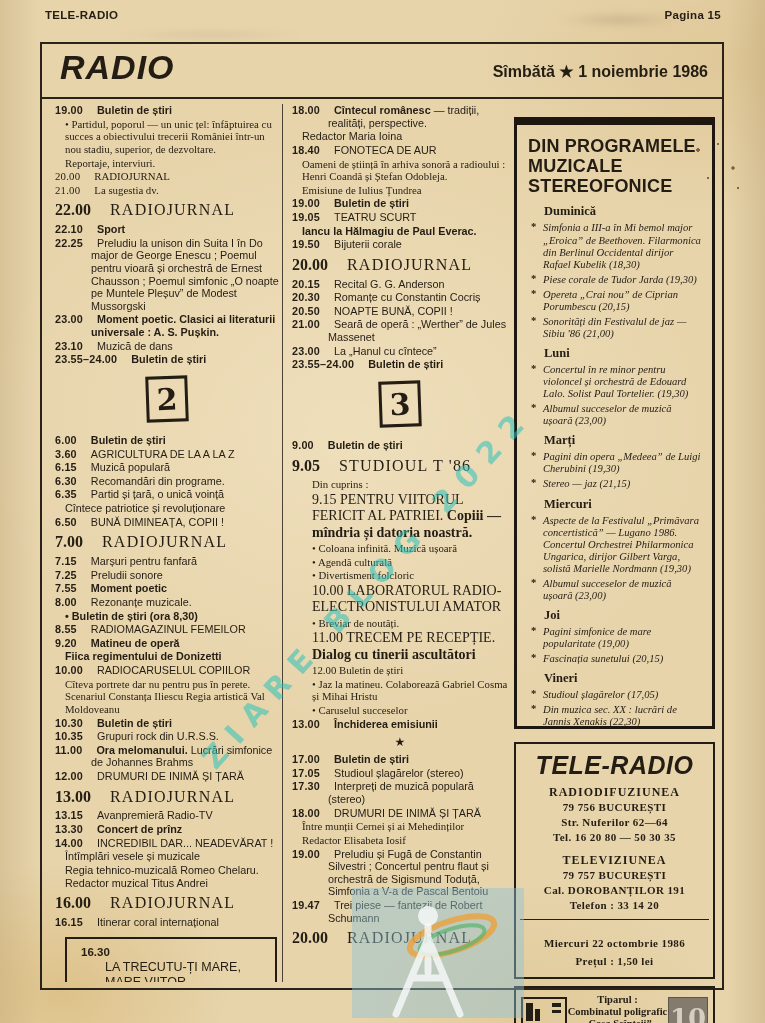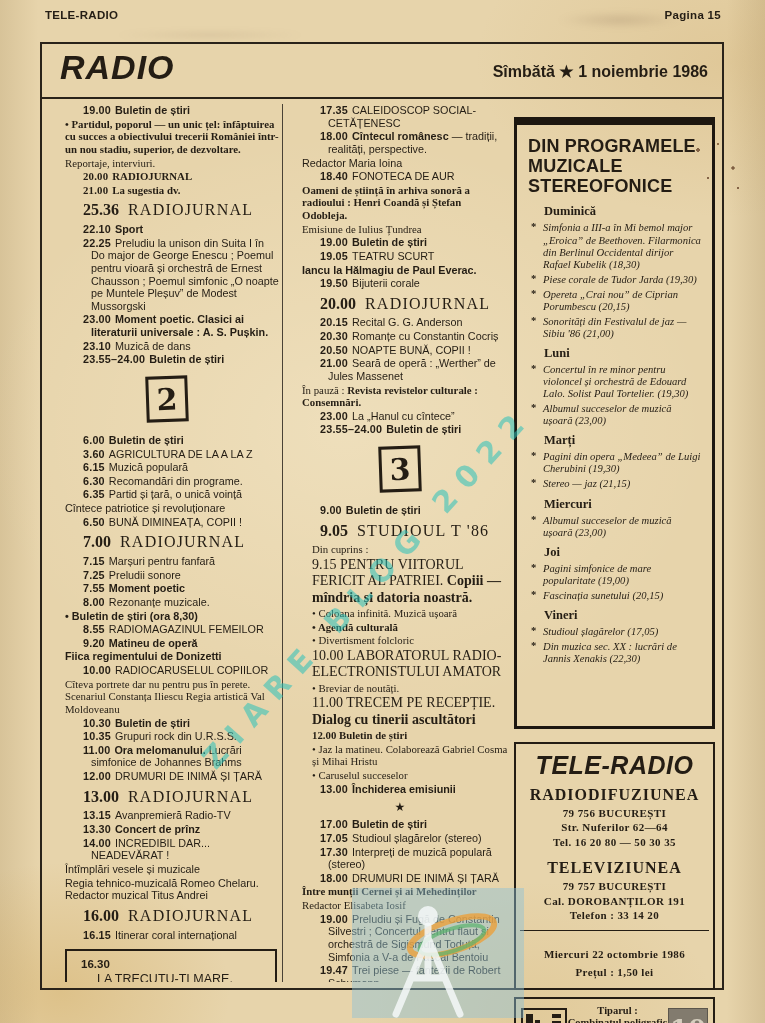--- a/index.html
+++ b/index.html
@@ -22,54 +22,54 @@
   .masthead-title{left:18px;top:6px;font:bold italic 34px/1 "Liberation Sans",sans-serif;letter-spacing:1px;}
   .masthead-date{right:14px;top:20px;font:bold 16px/1 "Liberation Sans",sans-serif;}
   .mastrule{left:0;right:0;top:53px;border-top:2px solid #2a231a;height:0;}
   .coldiv{left:240px;top:60px;bottom:6px;border-left:1.5px solid #4a4236;width:0;}
   .col{top:60px;height:878px;overflow:hidden;}
   .col1{left:13px;width:224px;}
   .col2{left:250px;width:216px;}
   
   .row{padding-left:36px;text-indent:-36px;margin:0 0 1px 0;
        font:10.8px/1.17 "Liberation Sans",sans-serif;color:#241d14;}
-  .row .t{font-weight:bold;padding-right:4px;letter-spacing:.2px;margin-left:28px;}
+  .row .t{font-weight:bold;padding-right:14px;letter-spacing:.2px;}
   .row .b,.row .xb{font-weight:bold;}
   .bs .x{font-weight:bold;}
   .sr{font-family:"Liberation Serif",serif;}
   .sb{font-family:"Liberation Serif",serif;}
-  .sb .x,.sb .t{font-weight:bold;}
+  .sb .x,.sb .t{font-weight:normal;}
   .sh{font-family:"Liberation Serif",serif;font-size:14px;}
   .hl{font-family:"Liberation Serif",serif;font-size:16px;letter-spacing:1.2px;
       margin:5px 0 3px;padding-left:0;text-indent:0;}
   .hl .t{font-weight:bold;margin-right:5px;letter-spacing:0;}
   .row.noh{padding-left:10px;text-indent:0;}
   .row.noh.ind{padding-left:20px;}
   
   .badge{width:36px;height:40px;border:3px solid #241d14;margin:10px auto 12px;
     display:flex;align-items:center;justify-content:center;
     font:bold 30px "DejaVu Serif",serif;transform:rotate(-2deg);}
   .stardiv{text-align:center;font-size:12px;margin:5px 0 4px;}
   
   .progbox{border:2px solid #241d14;margin:8px 2px 10px 10px;padding:7px 18px 9px 14px;}
   .progbox .ptime{font:bold 11.5px "Liberation Sans",sans-serif;margin-bottom:2px;}
-  .progbox .ptit{font:12.5px/1.2 "Liberation Sans",sans-serif;margin-left:16px;}
+  .progbox .ptit{font:12.5px/1.2 "Liberation Sans",sans-serif;margin-left:24px;}
   
   .sidecol{left:472px;top:73px;width:201px;}
   .stereo{border:3px solid #1d1710;border-top:8px solid #1d1710;
     padding:9px 10px 8px 11px;height:612px;overflow:hidden;box-sizing:border-box;width:100%;}
   .stereo-title{font:bold 18px/1.12 "Liberation Sans",sans-serif;letter-spacing:.2px;margin:2px 0 8px;}
   .srow.day{font:bold 12.5px/1.2 "Liberation Serif",serif;margin:6px 16px 3px;}
   .srow.it{font:italic 10.6px/1.14 "Liberation Serif",serif;padding-left:15px;position:relative;margin-bottom:3px;}
   .srow.it::before{content:"*";position:absolute;left:3px;top:-1px;font-style:normal;font-weight:bold;}
   
   .trbox{border:2.5px solid #241d14;margin-top:13px;padding:7px 6px 8px;text-align:center;box-sizing:border-box;width:100%;}
   .tr-title{font:bold italic 25px/1 "Liberation Sans",sans-serif;letter-spacing:.5px;margin:2px 0 6px;}
   .trrow{font:bold 11px/1.35 "Liberation Serif",serif;letter-spacing:.4px;}
-  .trrow.trhead{font-size:16px;letter-spacing:1px;}
+  .trrow.trhead{font-size:12px;letter-spacing:1px;}
   .trrow.mt{margin-top:7px;}
   .trrow.divtop{border-top:1.5px solid #241d14;margin:7px -2px 0;padding-top:16px;}
   .trrow.price{margin-top:3px;}
   
   .tipbox{border:2px solid #241d14;margin-top:7px;height:64px;box-sizing:border-box;
     display:flex;align-items:center;padding:4px 5px;width:100%;}
   .tiptext{flex:1;text-align:center;font:bold 10.5px/1.15 "Liberation Serif",serif;}
   .pagenum{width:38px;height:40px;background:#827b6e;color:#d6cfbf;border:1px solid #5c564c;
     display:flex;align-items:center;justify-content:center;font:bold 26px "DejaVu Serif",serif;}
   .bookicon{width:46px;height:42px;flex:0 0 auto;}
@@ -108,21 +108,21 @@
   <div class="abs coldiv"></div>
 
   <div class="abs col col1">
     <div>
 
     <div class="row bs"><span class="t">19.00</span><span class="x">Buletin de știri</span></div>
         <div class="row sb noh"><span class="x">• Partidul, poporul — un unic țel: înfăptuirea cu succes a obiectivului trecerii României într-un nou stadiu, superior, de dezvoltare.</span></div>
         <div class="row sr noh"><span class="x">Reportaje, interviuri.</span></div>
         <div class="row sb"><span class="t">20.00</span><span class="x">RADIOJURNAL</span></div>
         <div class="row sb"><span class="t">21.00</span><span class="x">La sugestia dv.</span></div>
-        <div class="row hl"><span class="t">25.36</span><span class="x">RADIOJURNAL</span></div>
+        <div class="row hl"><span class="t">22.00</span><span class="x">RADIOJURNAL</span></div>
         <div class="row bs"><span class="t">22.10</span><span class="x">Sport</span></div>
         <div class="row ns"><span class="t">22.25</span><span class="x">Preludiu la unison din Suita I în Do major de George Enescu ; Poemul pentru vioară și orchestră de Ernest Chausson ; Poemul simfonic „O noapte pe Muntele Pleșuv” de Modest Mussorgski</span></div>
         <div class="row ns"><span class="t">23.00</span><span class="b">Moment poetic. Clasici ai literaturii universale : A. S. Pușkin.</span></div>
         <div class="row ns"><span class="t">23.10</span><span class="x">Muzică de dans</span></div>
         <div class="row bs"><span class="t">23.55–24.00</span><span class="x">Buletin de știri</span></div>
       </div>
     <div class="badge">2</div>
     <div>
 
     <div class="row bs"><span class="t">6.00</span><span class="x">Buletin de știri</span></div>
@@ -161,36 +161,34 @@
       <div class="ptit">LA TRECUTU-ȚI MARE,</div>
       <div class="ptit">MARE VIITOR</div>
 
     </div>
 
   </div>
 
   <div class="abs col col2">
     <div>
 
-    <div class="row ns"><span class="t">17.35</span><span class="x">CALEIDOSCOP SOCIAL-CETĂȚENESC</span></div>
         <div class="row ns"><span class="t">18.00</span><span class="b">Cîntecul românesc</span><span class="x"> — tradiții, realități, perspective.</span></div>
         <div class="row ns noh"><span class="x">Redactor Maria Ioina</span></div>
         <div class="row ns"><span class="t">18.40</span><span class="x">FONOTECA DE AUR</span></div>
         <div class="row sb noh"><span class="x">Oameni de știință în arhiva sonoră a radioului : Henri Coandă și Ștefan Odobleja.</span></div>
         <div class="row sr noh"><span class="x">Emisiune de Iulius Țundrea</span></div>
         <div class="row bs"><span class="t">19.00</span><span class="x">Buletin de știri</span></div>
         <div class="row ns"><span class="t">19.05</span><span class="x">TEATRU SCURT</span></div>
         <div class="row bs noh"><span class="x">Iancu la Hălmagiu de Paul Everac.</span></div>
         <div class="row ns"><span class="t">19.50</span><span class="x">Bijuterii corale</span></div>
         <div class="row hl"><span class="t">20.00</span><span class="x">RADIOJURNAL</span></div>
         <div class="row ns"><span class="t">20.15</span><span class="x">Recital G. G. Anderson</span></div>
         <div class="row ns"><span class="t">20.30</span><span class="x">Romanțe cu Constantin Cocriș</span></div>
         <div class="row ns"><span class="t">20.50</span><span class="x">NOAPTE BUNĂ, COPII !</span></div>
         <div class="row ns"><span class="t">21.00</span><span class="x">Seară de operă : „Werther” de Jules Massenet</span></div>
-        <div class="row sr noh"><span class="x">În pauză : </span><span class="xb">Revista revistelor culturale : Consemnări.</span></div>
         <div class="row ns"><span class="t">23.00</span><span class="x">La „Hanul cu cîntece”</span></div>
         <div class="row bs"><span class="t">23.55–24.00</span><span class="x">Buletin de știri</span></div>
       </div>
     <div class="badge">3</div>
     <div>
 
     <div class="row bs"><span class="t">9.00</span><span class="x">Buletin de știri</span></div>
         <div class="row hl"><span class="t">9.05</span><span class="x">STUDIOUL T '86</span></div>
         <div class="row sr ind noh"><span class="x">Din cuprins :</span></div>
         <div class="row sh ind noh"><span class="x">9.15 PENTRU VIITORUL FERICIT AL PATRIEI. </span><span class="xb">Copiii — mîndria și datoria noastră.</span></div>
@@ -230,20 +228,21 @@
           <div class="srow it"><span>Piese corale de Tudor Jarda (19,30)</span></div>
           <div class="srow it"><span>Opereta „Crai nou” de Ciprian Porumbescu (20,15)</span></div>
           <div class="srow it"><span>Sonorități din Festivalul de jaz — Sibiu '86 (21,00)</span></div>
           <div class="srow day"><span>Luni</span></div>
           <div class="srow it"><span>Concertul în re minor pentru violoncel și orchestră de Edouard Lalo. Solist Paul Tortelier. (19,30)</span></div>
           <div class="srow it"><span>Albumul succeselor de muzică ușoară (23,00)</span></div>
           <div class="srow day"><span>Marți</span></div>
           <div class="srow it"><span>Pagini din opera „Medeea” de Luigi Cherubini (19,30)</span></div>
           <div class="srow it"><span>Stereo — jaz (21,15)</span></div>
           <div class="srow day"><span>Miercuri</span></div>
+          <div class="srow it"><span>Aspecte de la Festivalul „Primăvara concertistică” — Lugano 1986. Concertul Orchestrei Philarmonica Ungarica, dirijor Gilbert Varga, solistă Marielle Nordmann (19,30)</span></div>
           <div class="srow it"><span>Albumul succeselor de muzică ușoară (23,00)</span></div>
           <div class="srow day"><span>Joi</span></div>
           <div class="srow it"><span>Pagini simfonice de mare popularitate (19,00)</span></div>
           <div class="srow it"><span>Fascinația sunetului (20,15)</span></div>
           <div class="srow day"><span>Vineri</span></div>
           <div class="srow it"><span>Studioul șlagărelor (17,05)</span></div>
           <div class="srow it"><span>Din muzica sec. XX : lucrări de Jannis Xenakis (22,30)</span></div>
         </div>
     </div>
 

